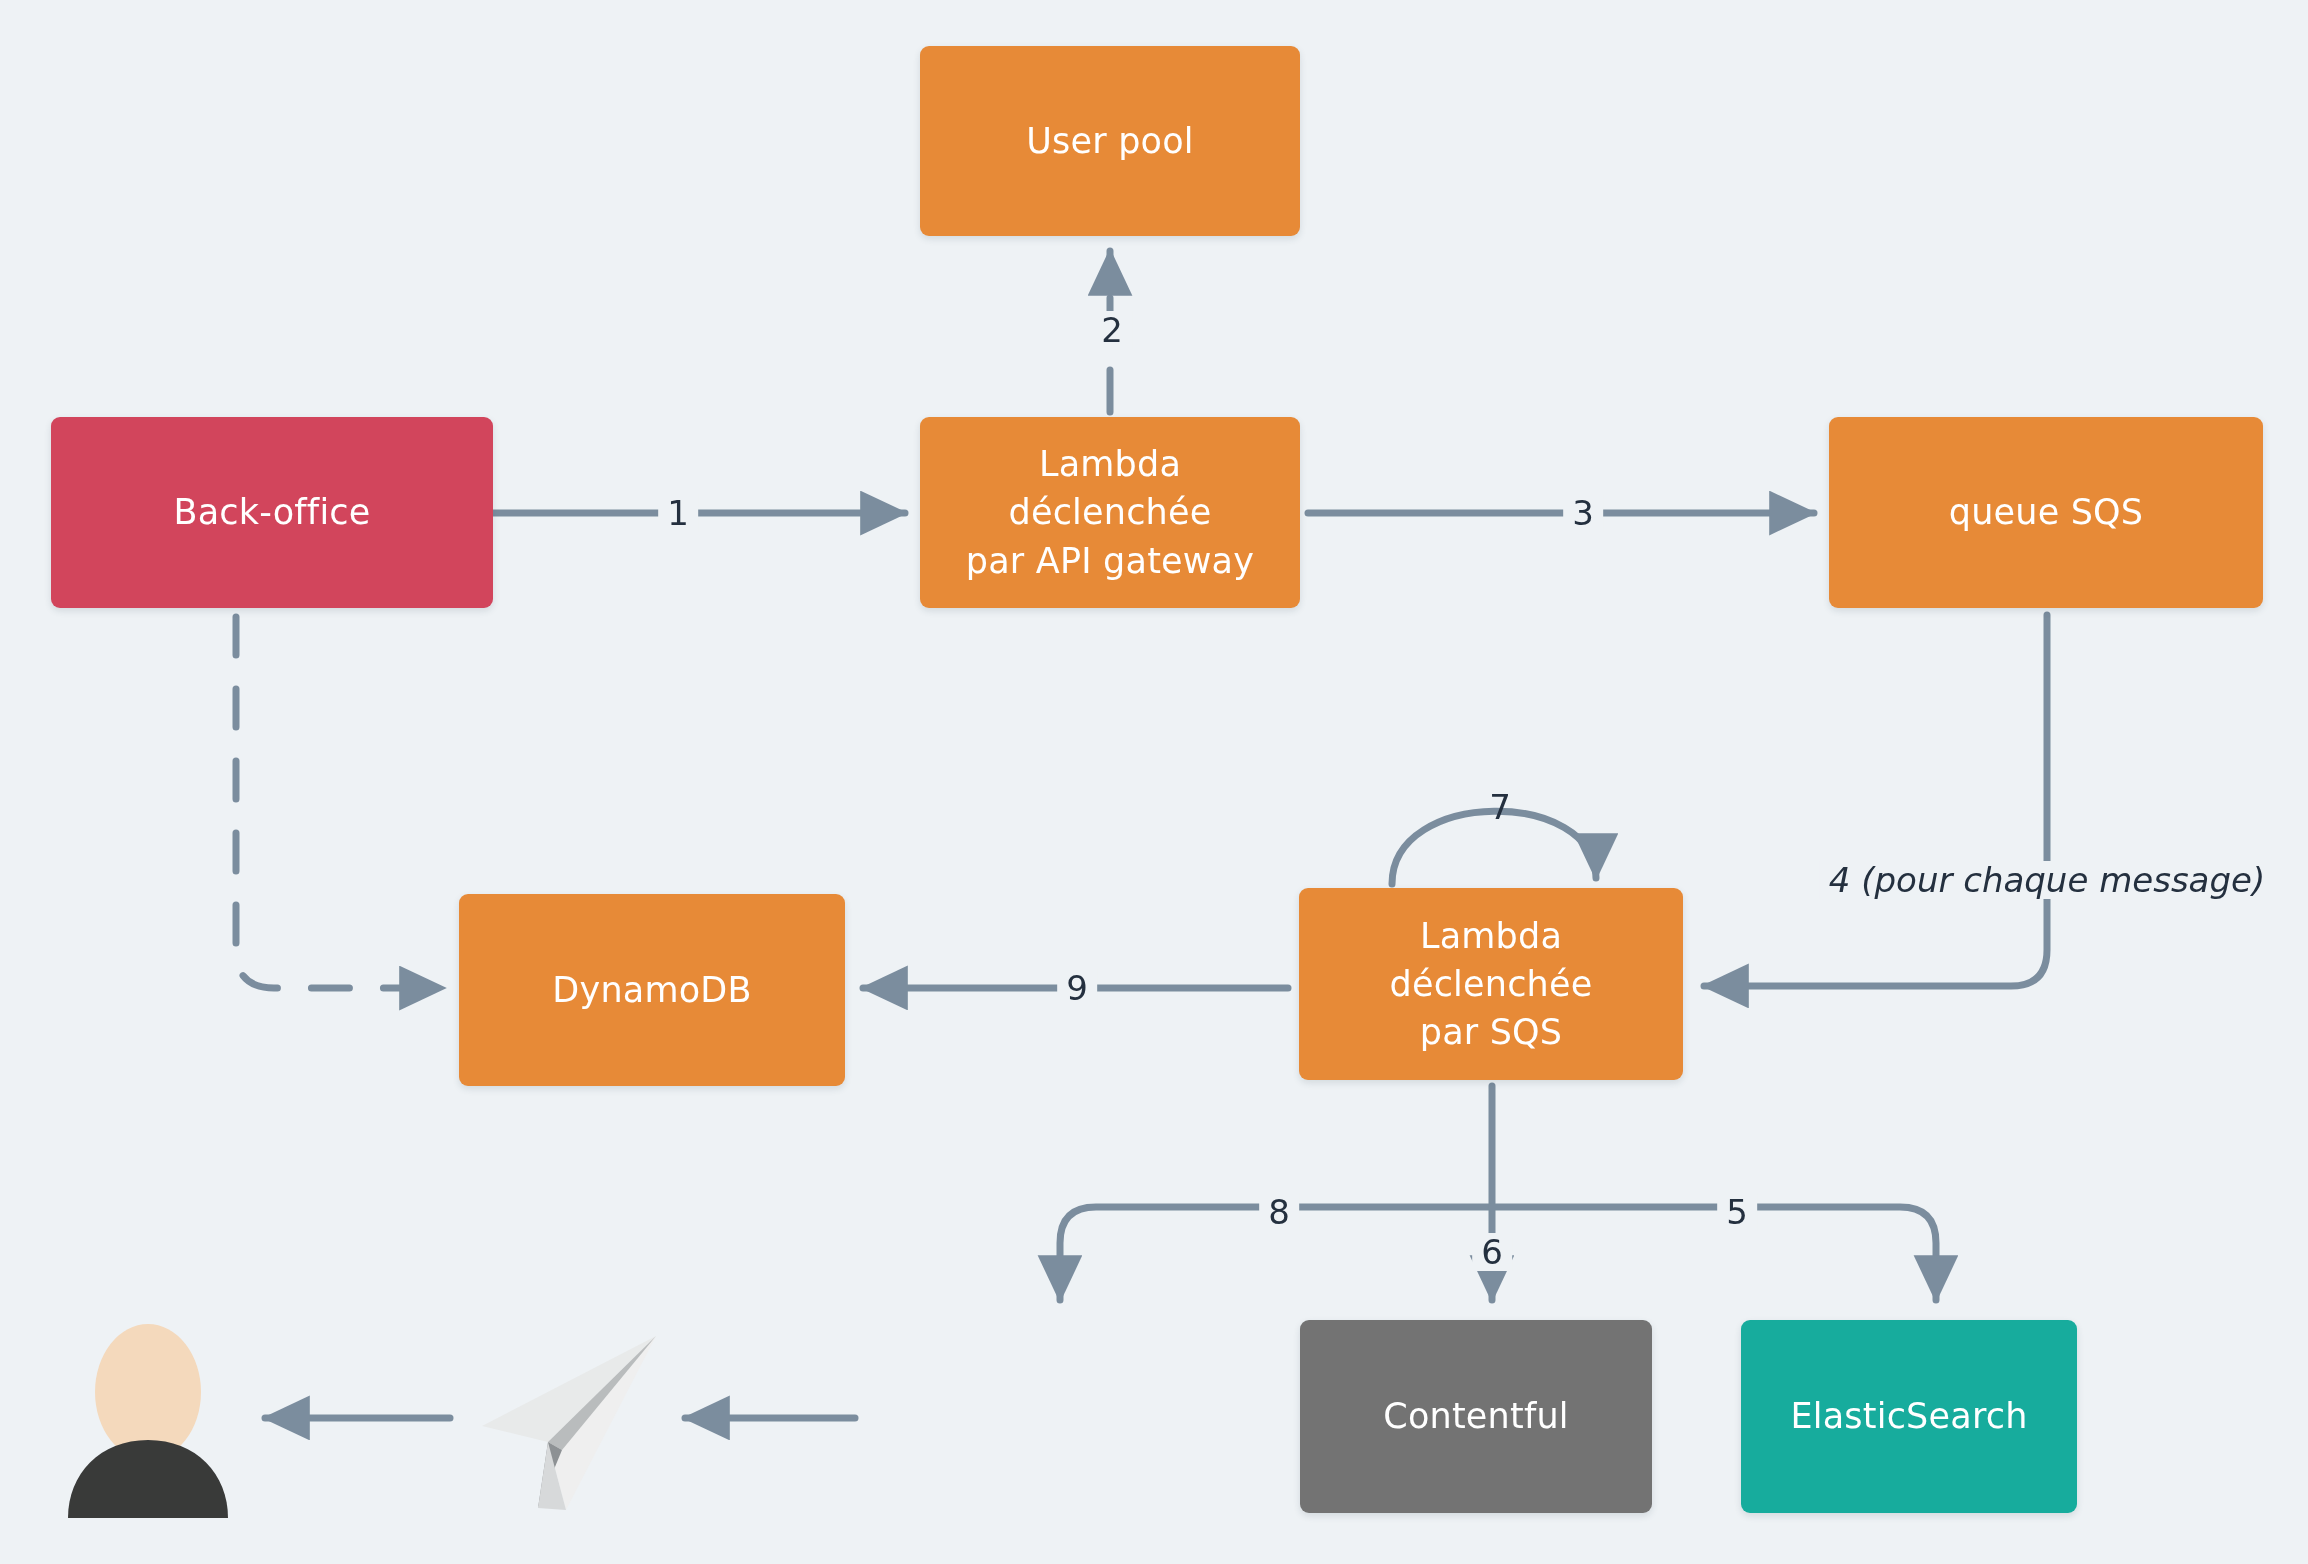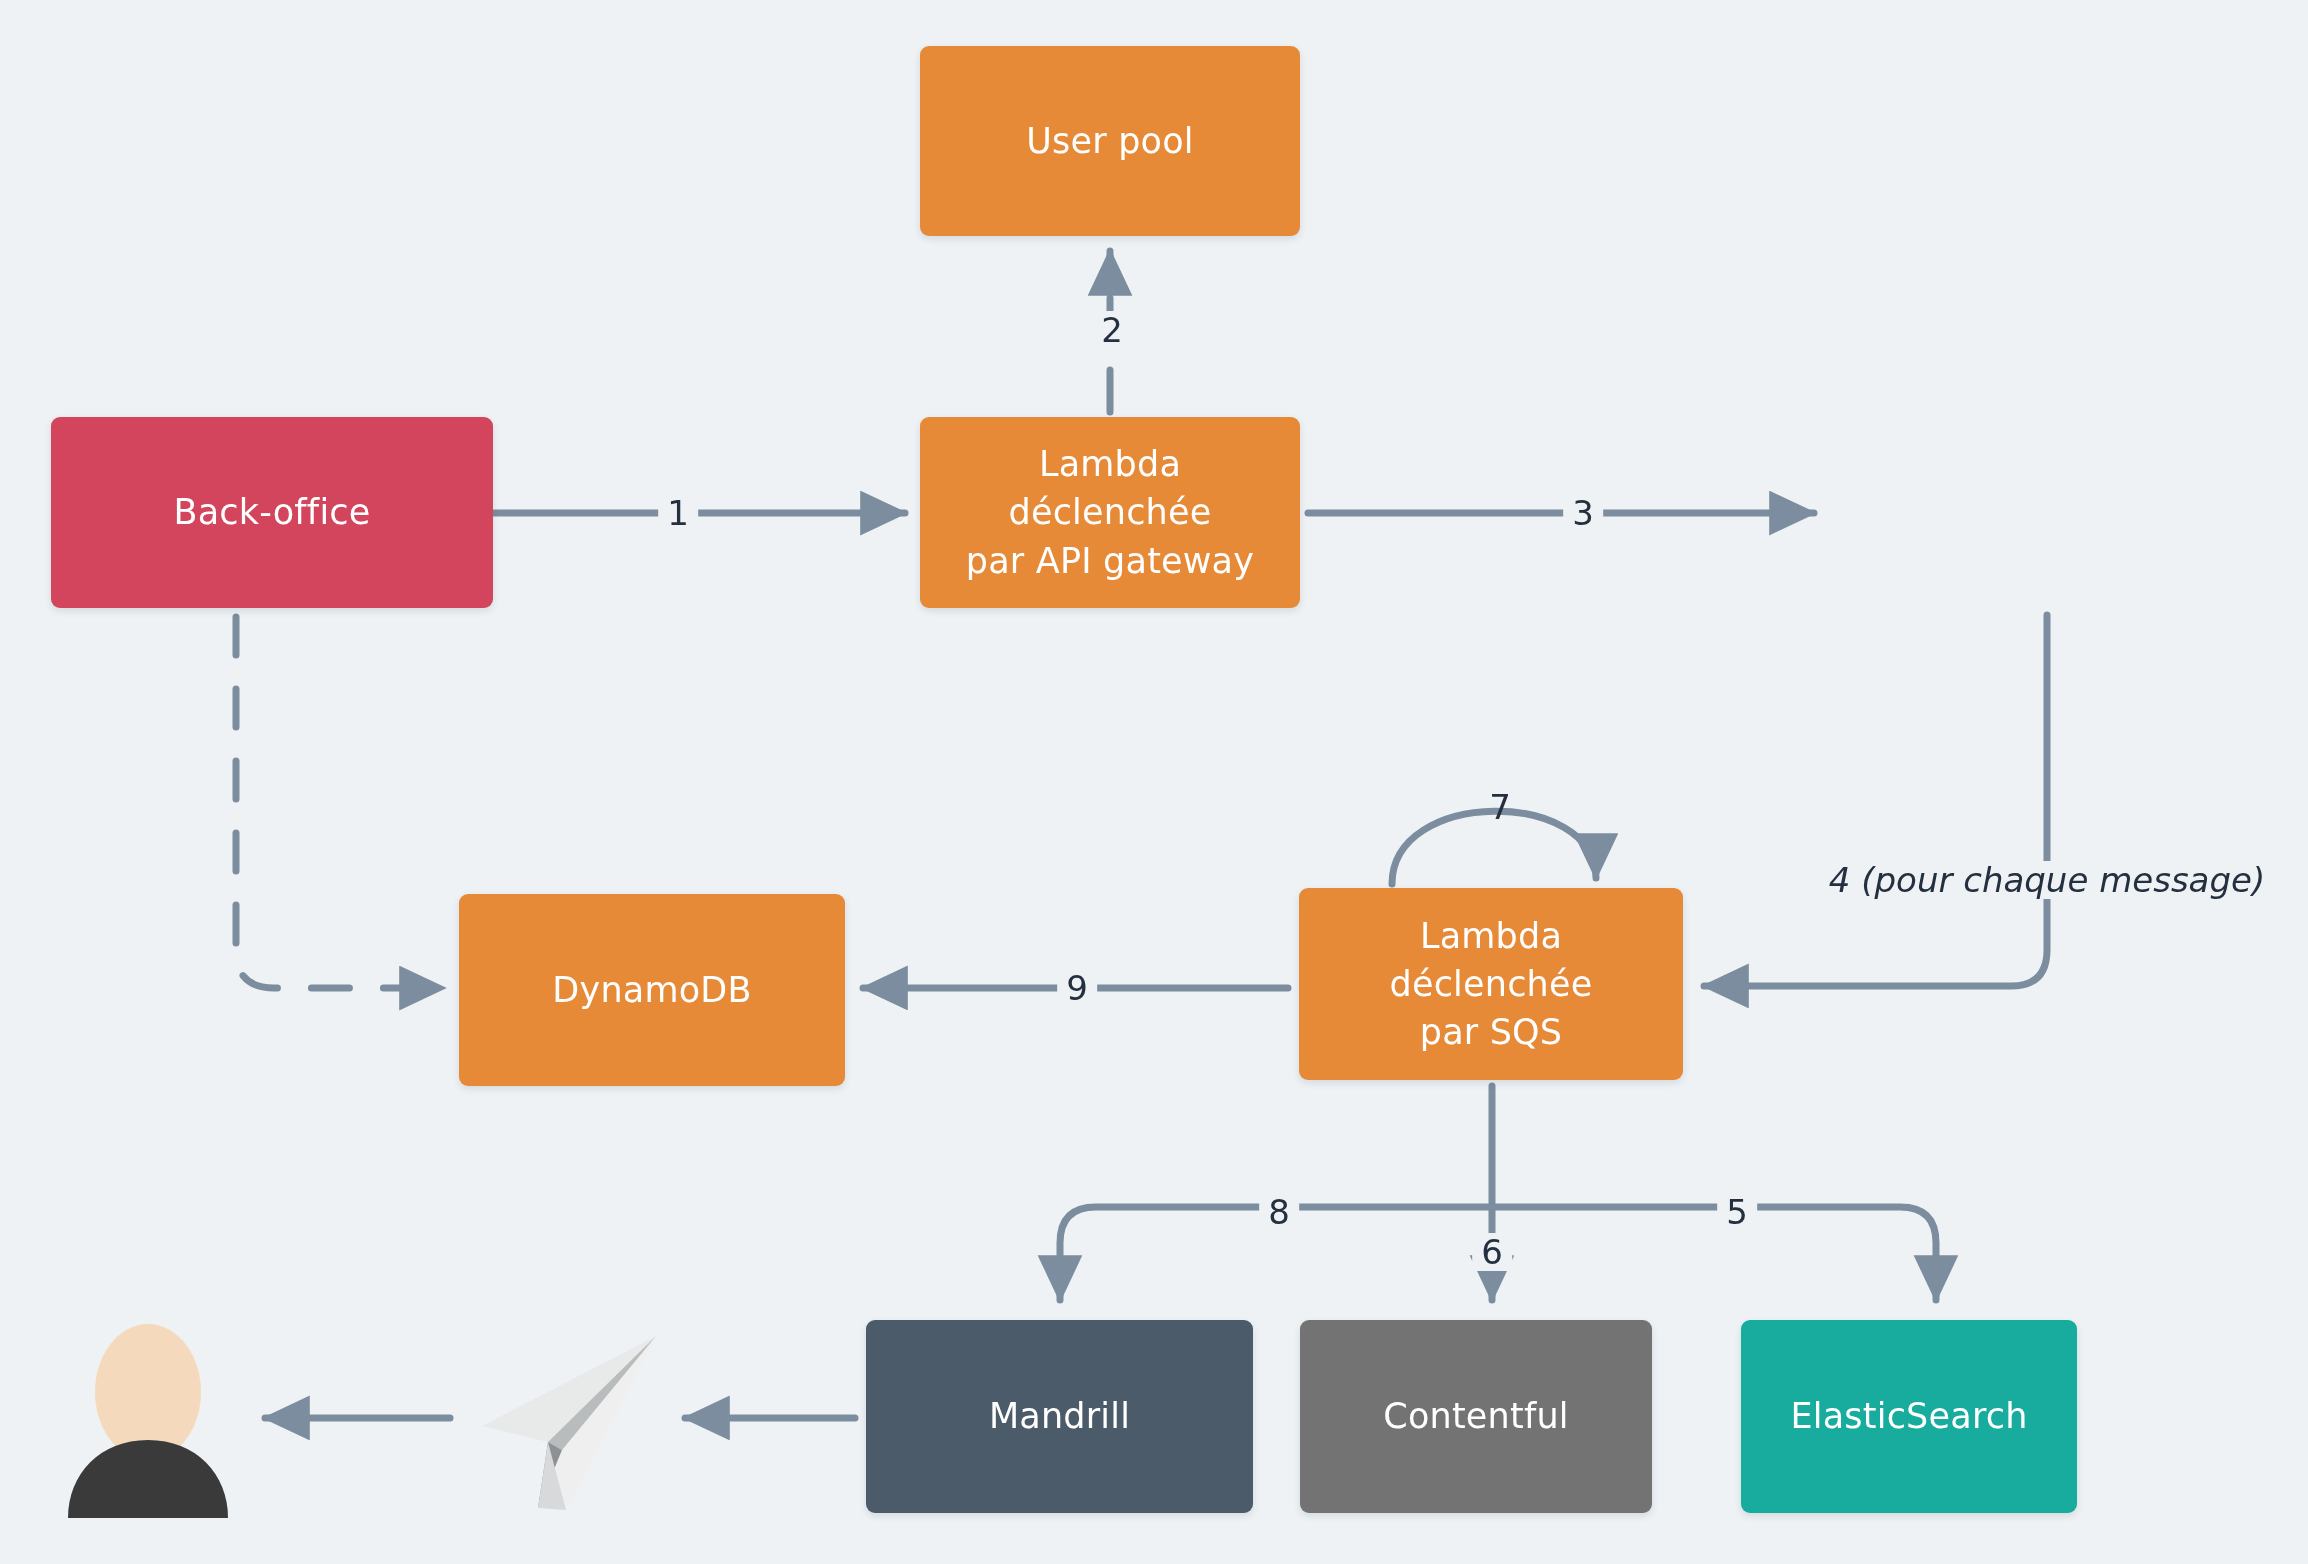--- a/index.html
+++ b/index.html
@@ -84,33 +84,33 @@
 
   <div class="node" style="left:51px;top:417px;width:442px;height:191px;background:#d2455c;">
     <span>Back-office</span>
   </div>
 
   <div class="node" style="left:920px;top:417px;width:380px;height:191px;background:#e78a37;">
     <span>Lambda déclenchée
 par API gateway</span>
   </div>
 
+  <div class="node" style="left:1829px;top:417px;width:434px;height:191px;background:#e78a37;">
+    <span>queue SQS</span>
+  </div>
 
   <div class="node" style="left:459px;top:894px;width:386px;height:192px;background:#e78a37;">
     <span>DynamoDB</span>
   </div>
 
   <div class="node" style="left:1299px;top:888px;width:384px;height:192px;background:#e78a37;">
     <span>Lambda déclenchée
 par SQS</span>
   </div>
 
-  <div class="node" style="left:866px;top:1320px;width:387px;height:193px;background:#4b5b6a;">
-    <span>Mandrill</span>
-  </div>
 
   <div class="node" style="left:1300px;top:1320px;width:352px;height:193px;background:#737373;">
     <span>Contentful</span>
   </div>
 
   <div class="node" style="left:1741px;top:1320px;width:336px;height:193px;background:#17ac9d;">
     <span>ElasticSearch</span>
   </div>
 
   <div class="edge-label" style="left:678px;top:513px;">1</div>

